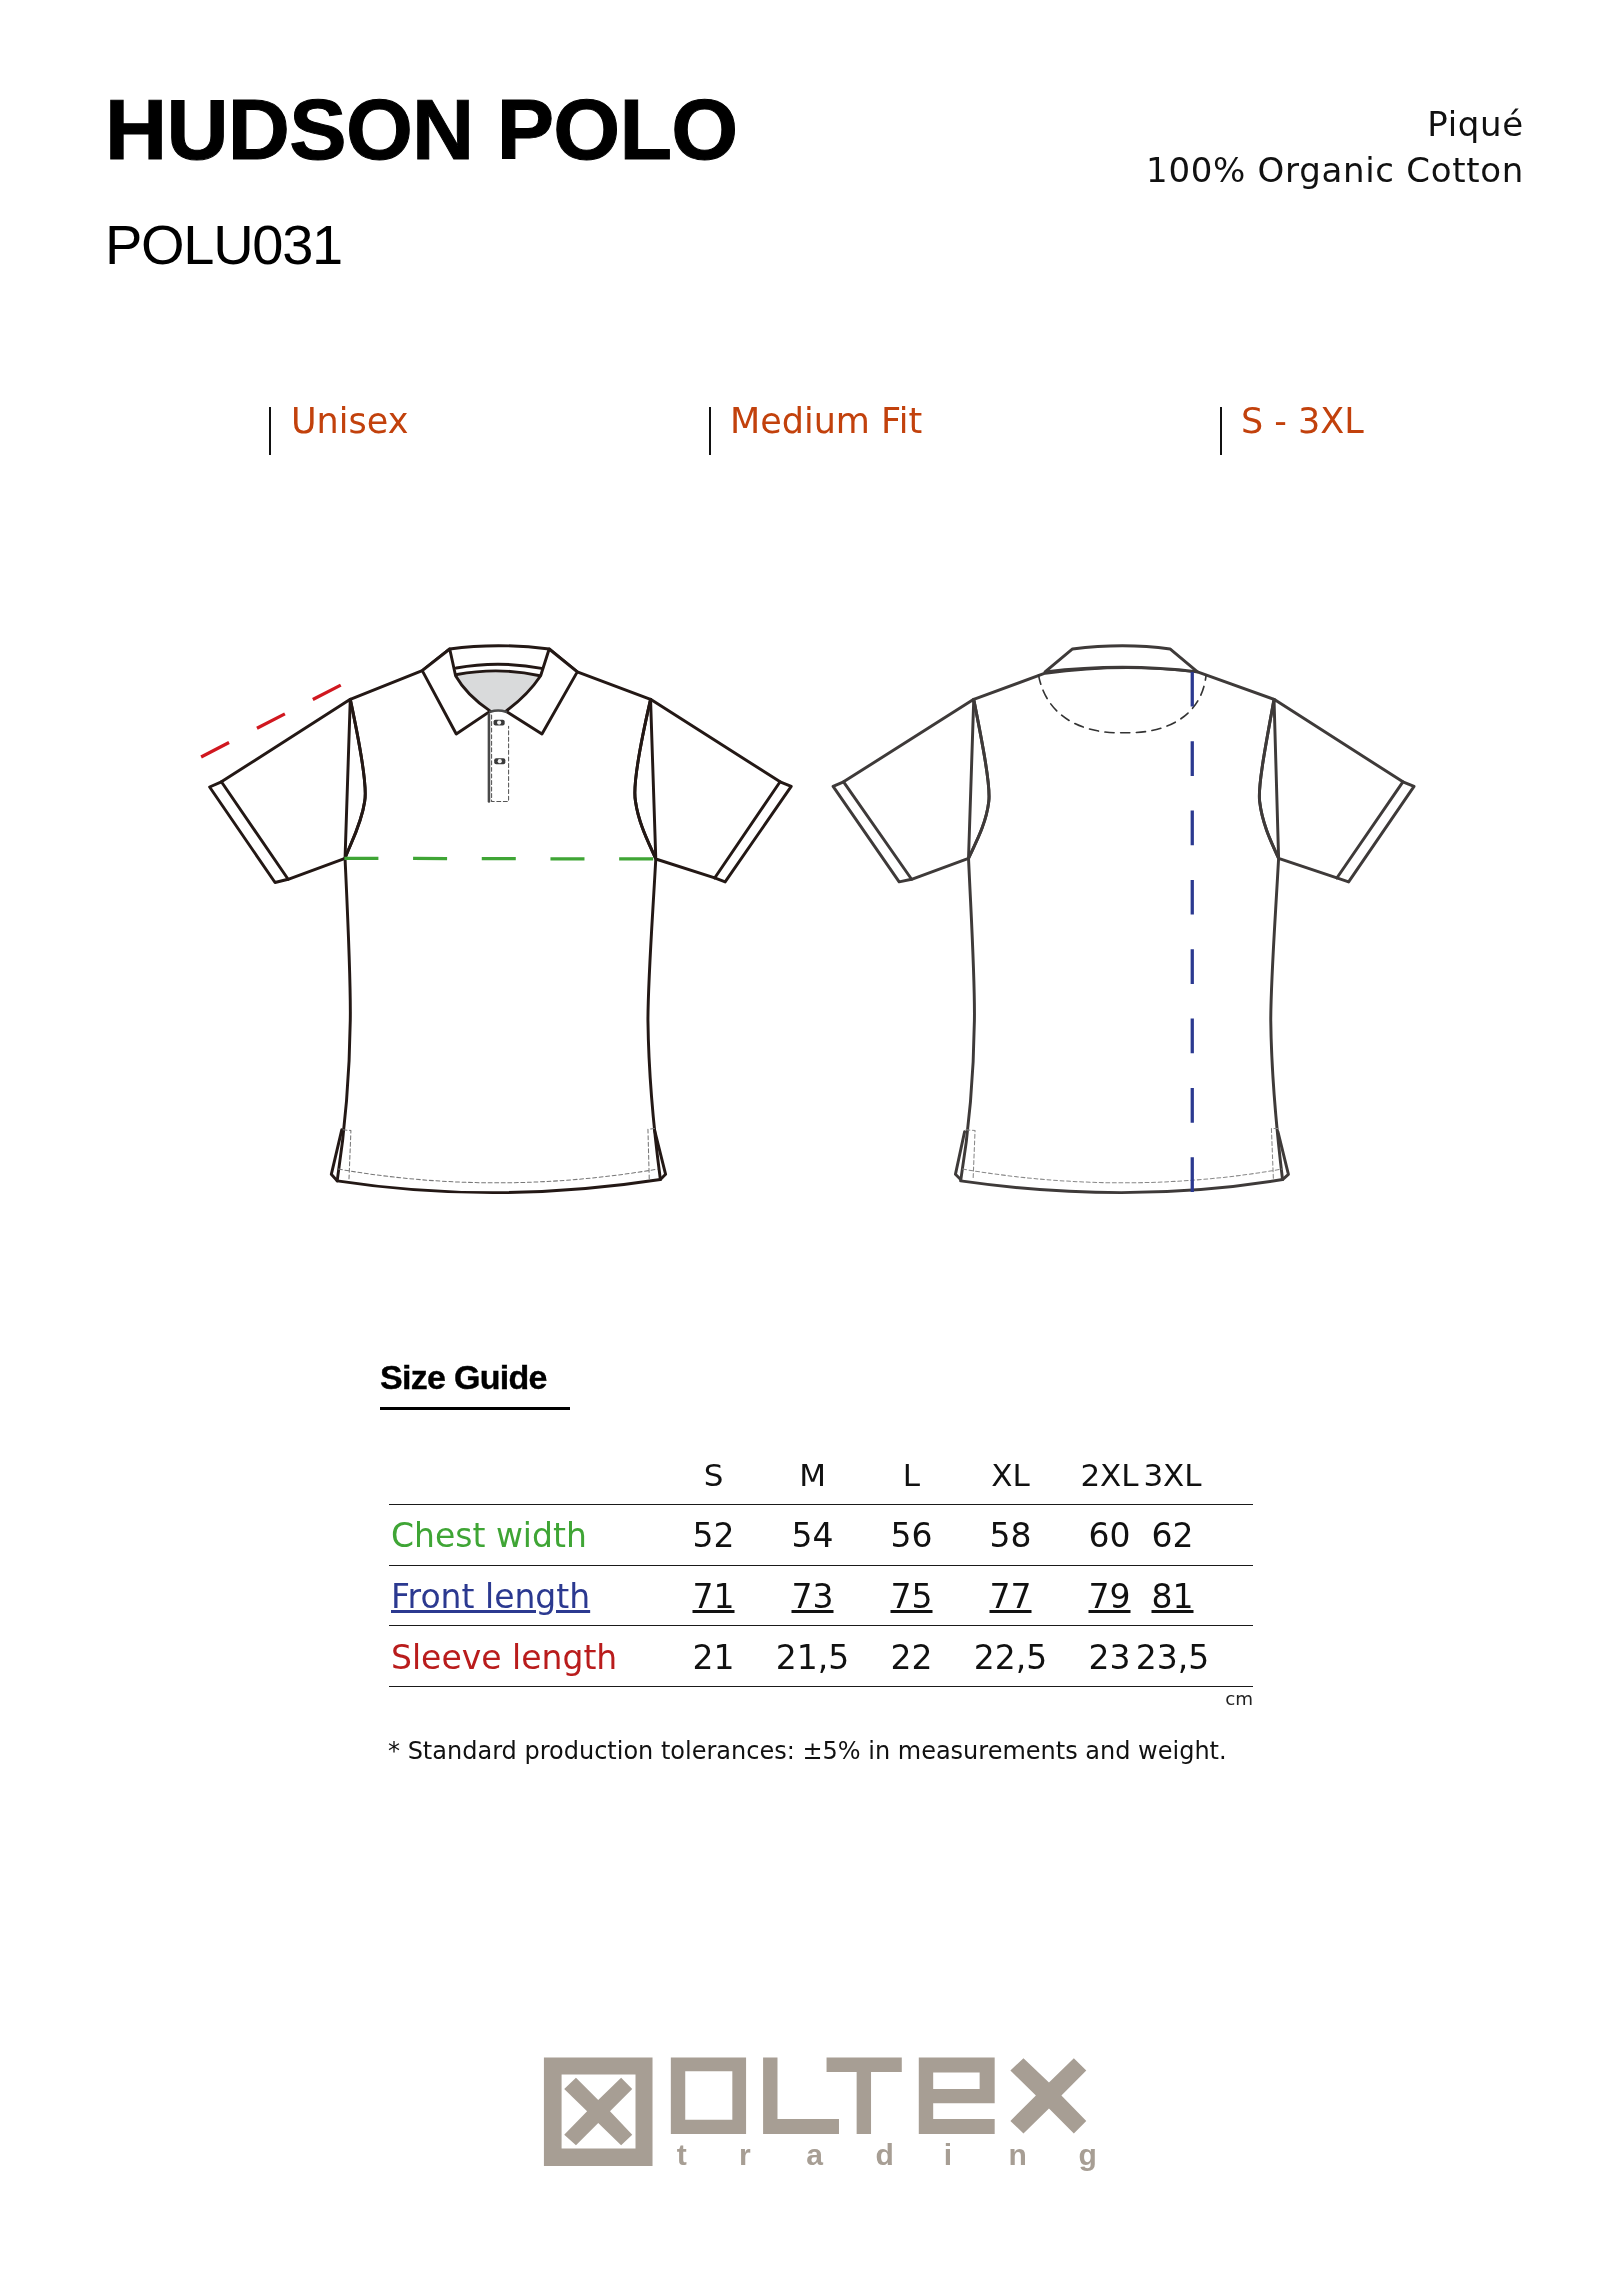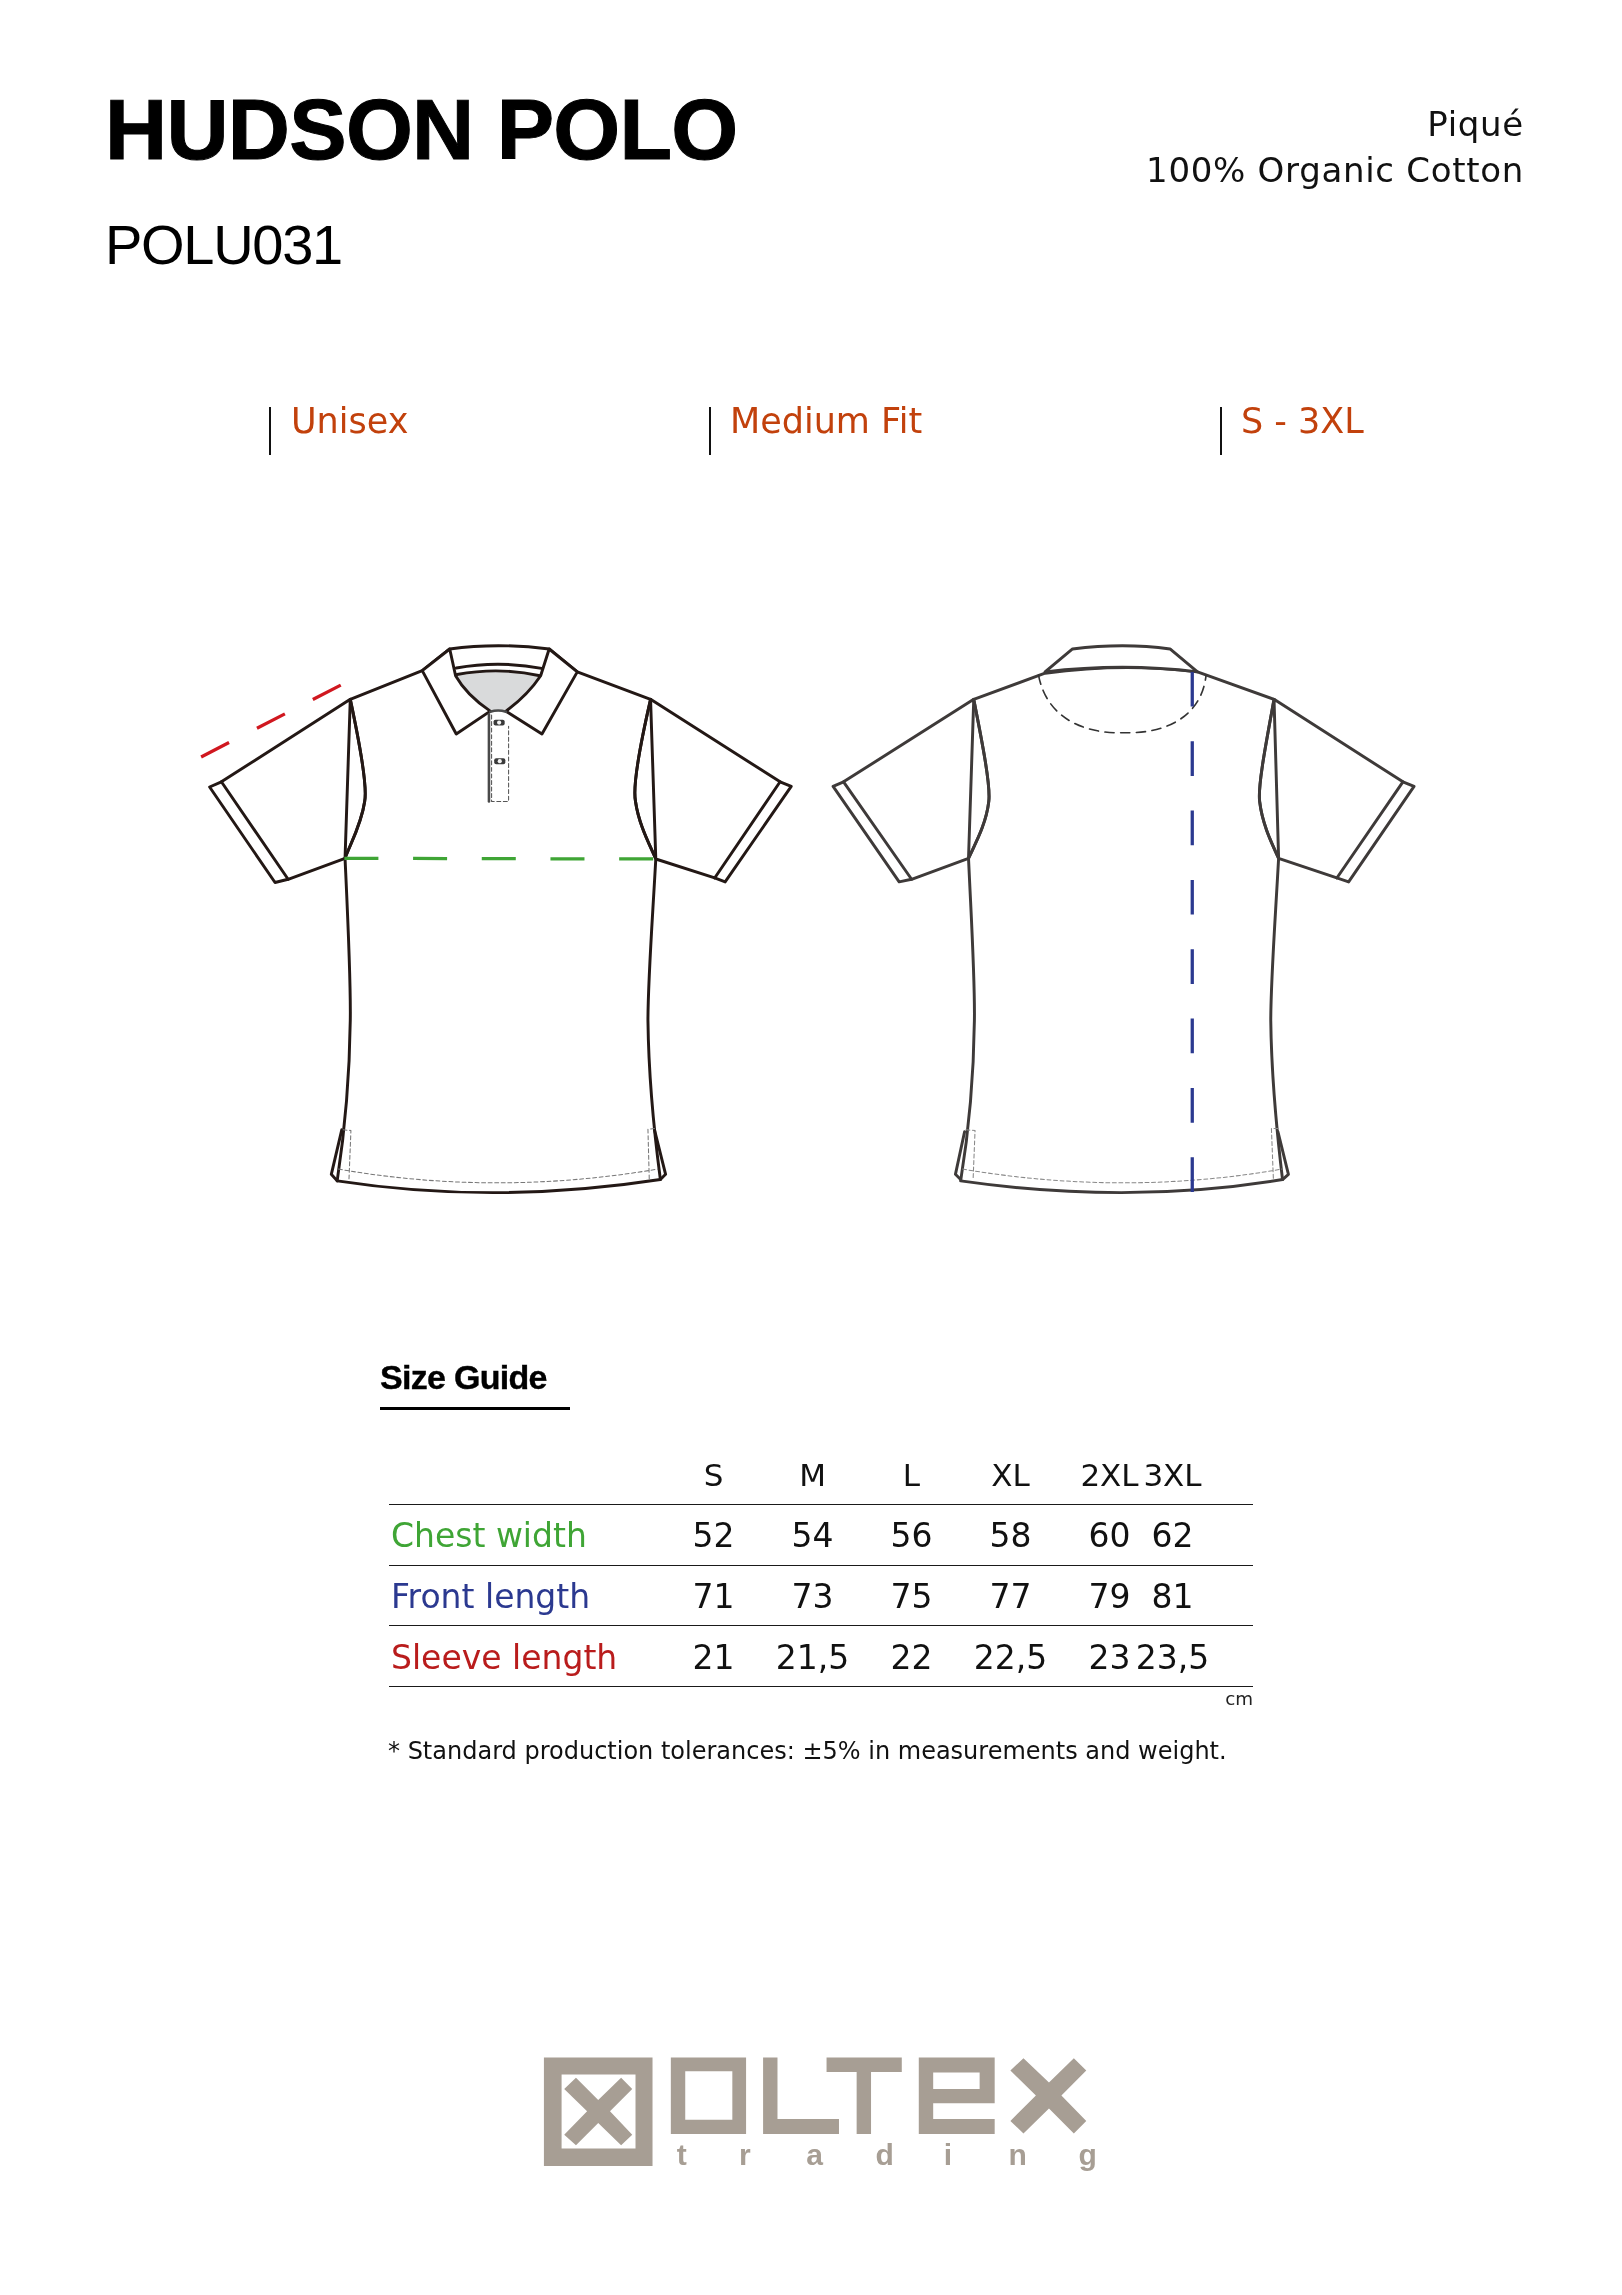--- a/index.html
+++ b/index.html
@@ -26,21 +26,21 @@
 
   
   .sg-title { left: 380px; top: 1360px; font-size: 34px; line-height: 1; font-weight: 700;
               letter-spacing: -0.7px; color: #000; -webkit-text-stroke: 0.4px #000; white-space: nowrap; }
   .sg-underline { left: 380px; top: 1407px; width: 190px; height: 2.6px; background: #000; }
   .hrule { left: 389px; width: 864px; height: 1.3px; background: #1a1a1a; }
   .cell { position: absolute; width: 105px; text-align: center; line-height: 1; color: #111; white-space: nowrap; }
   .hdr { top: 1460px; font-size: 31px; }
   .c0 { left: 661px; } .c1 { left: 760px; } .c2 { left: 859px; }
   .c3 { left: 958px; } .c4 { left: 1057px; } .c5 { left: 1120px; }
-  .r0 { top: 1519px; } .r1 { top: 1580px; } .r2 { top: 1641px; }
+  .r0 { top: 1519px; } .r1 { top: 1580px; text-decoration: underline; } .r2 { top: 1641px; }
   .val { font-size: 33px; }
   .row-label { left: 391px; font-size: 33px; line-height: 1; white-space: nowrap; }
   .unit { right: 370px; top: 1690px; font-size: 18.3px; line-height: 1; color: #222; }
   .footnote { left: 388px; top: 1739px; font-size: 24px; line-height: 1; color: #111; white-space: nowrap; }
 </style>
 </head>
 <body>
 
 <div class="abs lib title">HUDSON POLO</div>
 <div class="abs lib code">POLU031</div>

